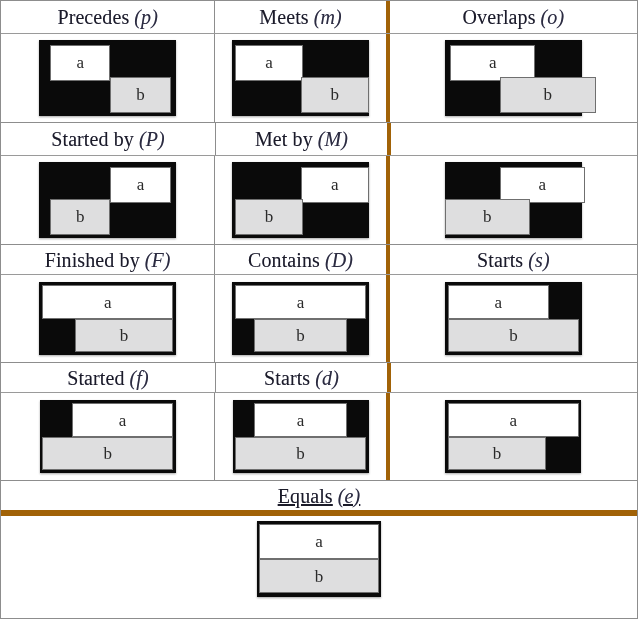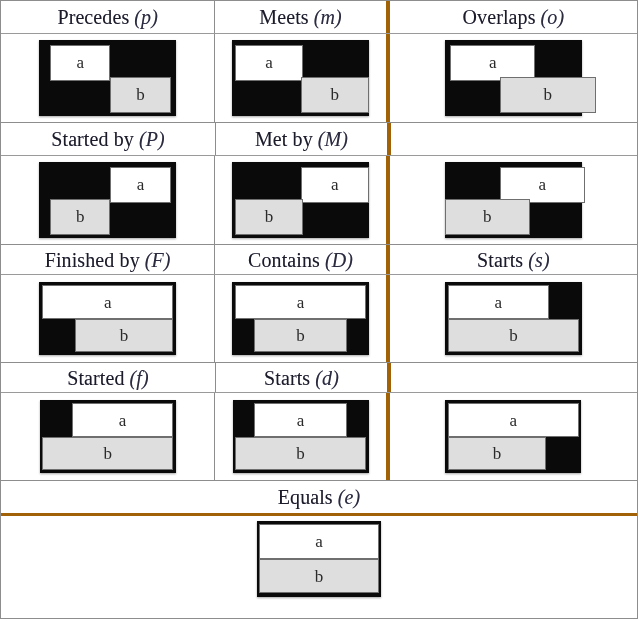--- a/index.html
+++ b/index.html
@@ -14,21 +14,21 @@
     border:1px solid #8d8d8d;
     box-sizing:border-box;
     display:flex;flex-direction:column;
     background:#fff;
   }
   .row{display:flex;width:100%;box-sizing:border-box;}
   .row.hdr{height:33px;border-bottom:1px solid #9a9a9a;}
   .row.dia{height:89px;border-bottom:1px solid #8d8d8d;}
   .row.hdr.r3,.row.hdr.r4{height:30px;}
   .row.dia.r3,.row.dia.r4{height:88px;}
-  .row.hdr.r5{height:35px;border-bottom:3px solid #a16207;}
+  .row.hdr.r5{height:35px;border-bottom:6px solid #a16207;text-decoration:underline;}
   .row.dia.r5{height:85px;border-bottom:none;}
 
   .cell{
     box-sizing:border-box;
     display:flex;align-items:center;justify-content:center;
     position:relative;
     overflow:hidden;
   }
   .c1{width:215px;border-right:1px solid #8d8d8d;}
   .c2{width:175px;border-right:4px solid #a16207;}

